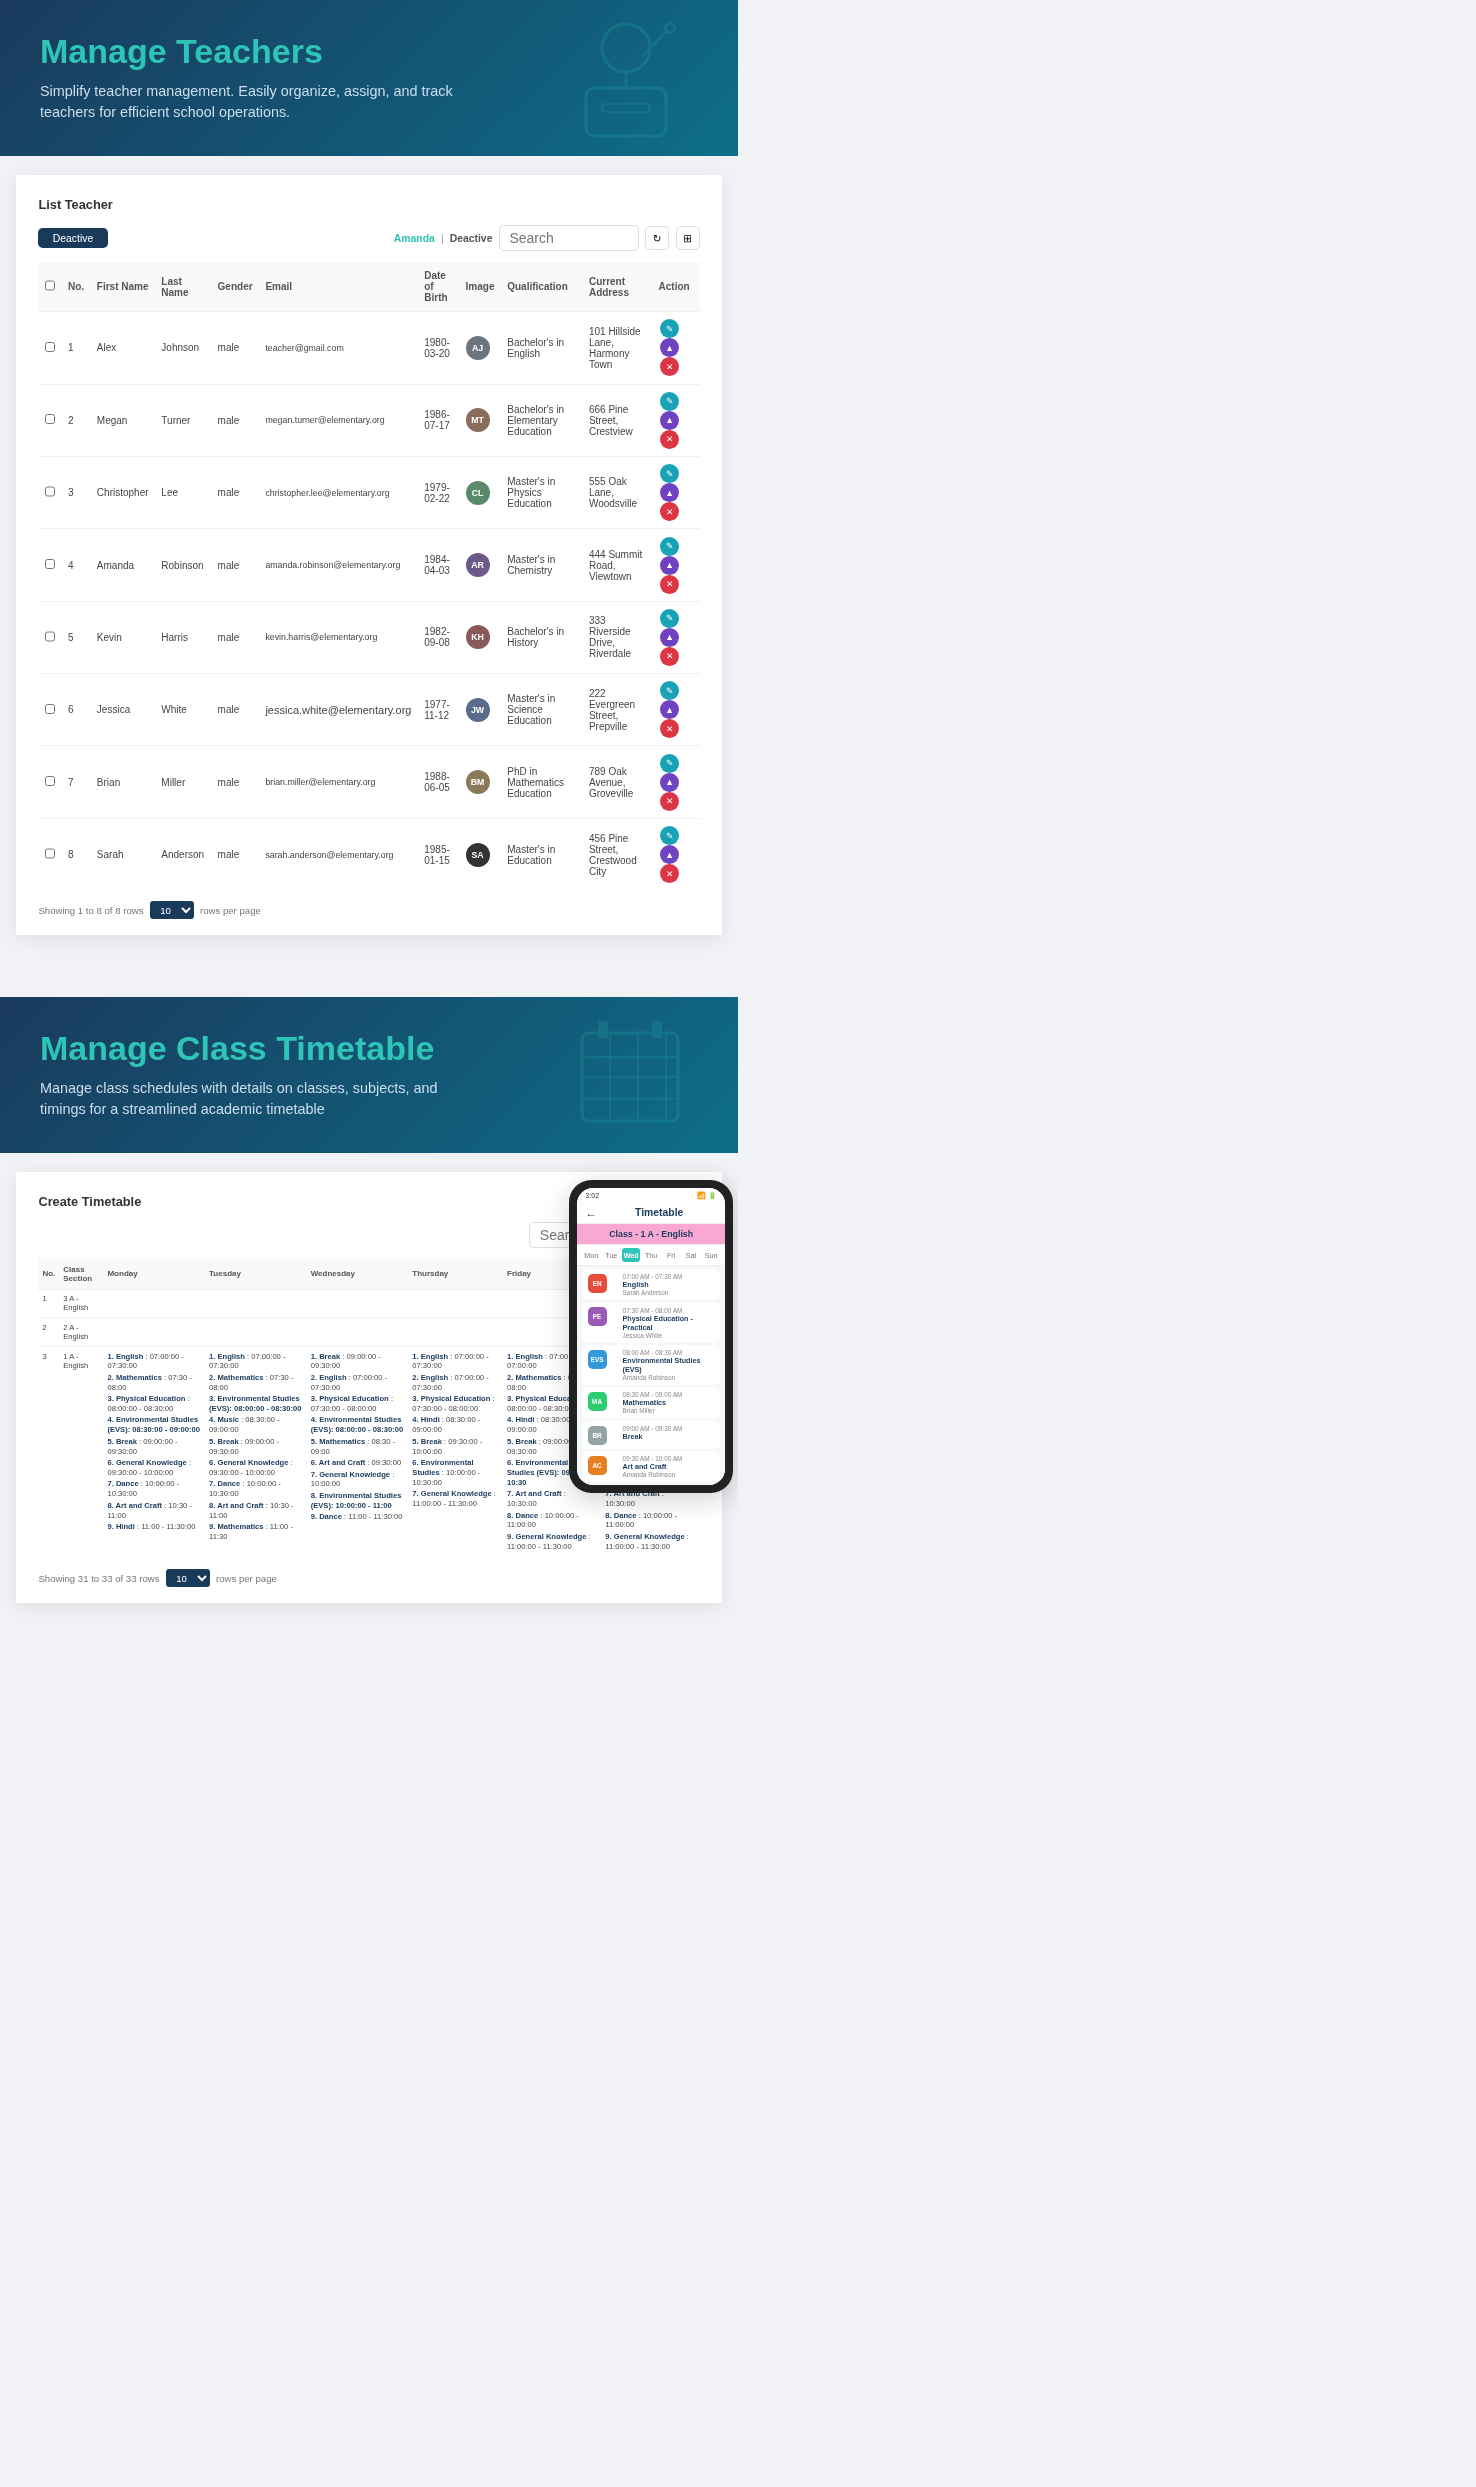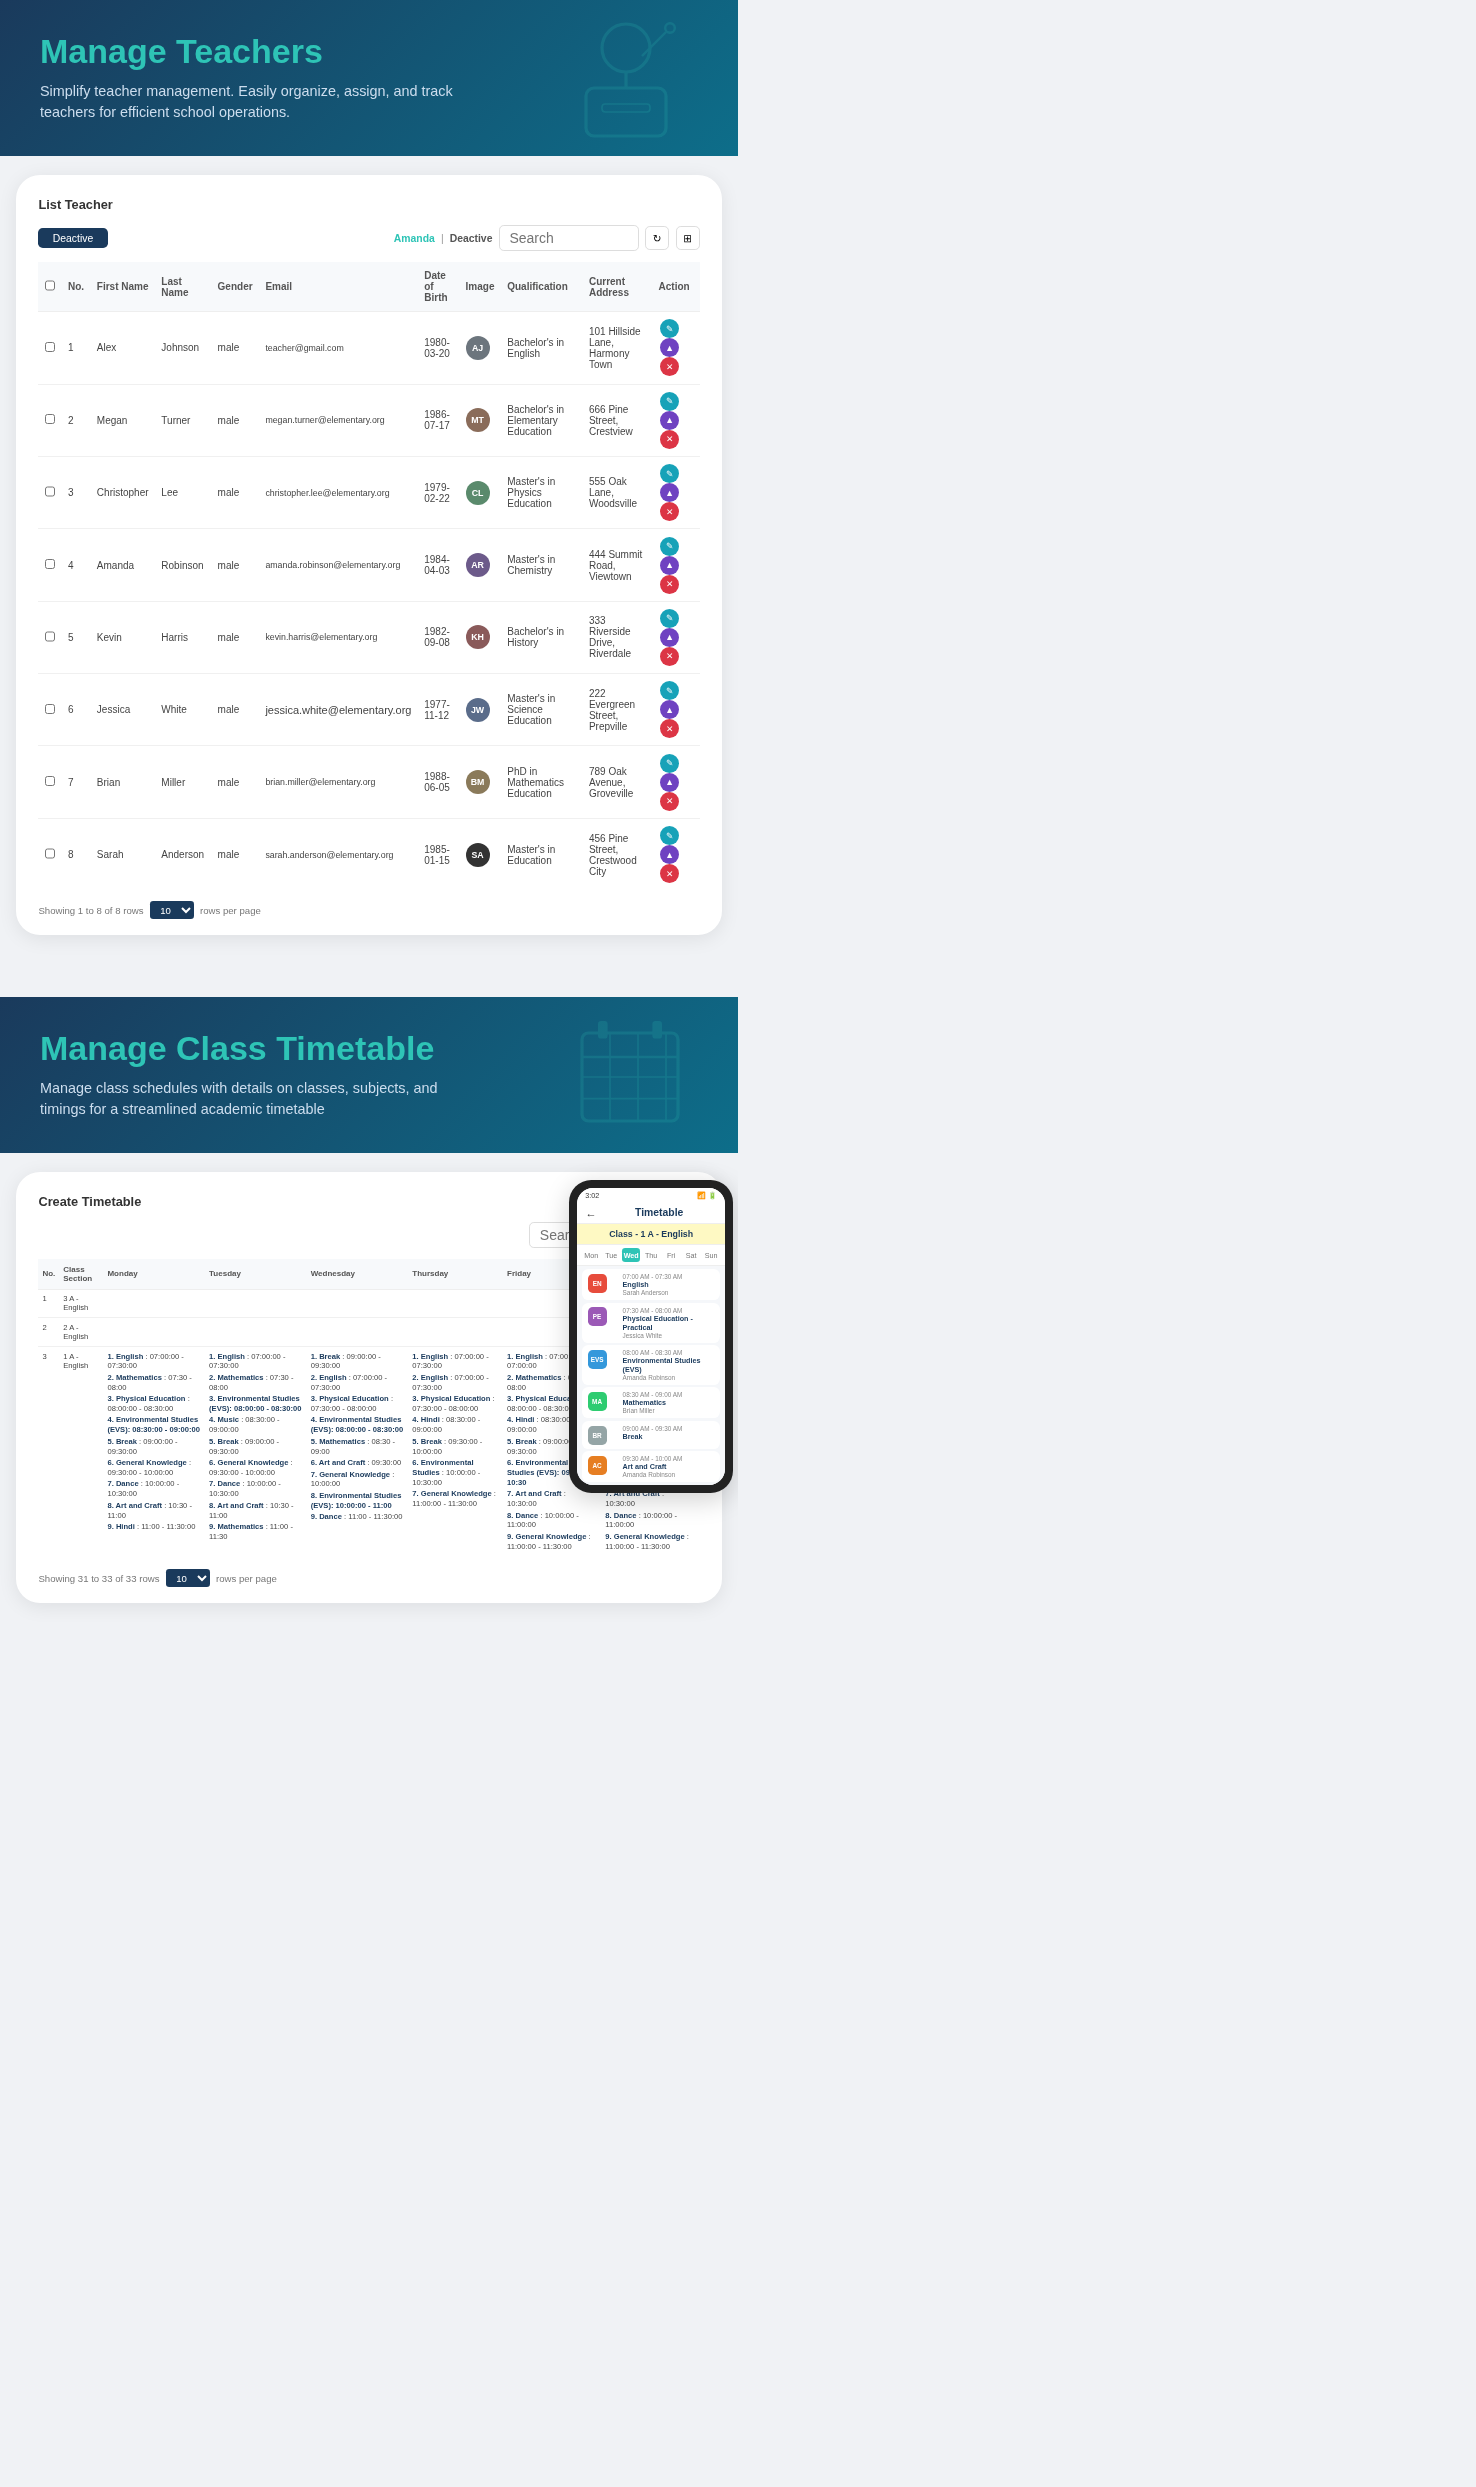--- a/index.html
+++ b/index.html
@@ -18,21 +18,21 @@
     .hero-subtitle { font-size: 14.4px; color: #cde; line-height: 1.5; max-width: 416px; }
     .hero-icon-bg {
       position: absolute; right: 48px; top: 16px;
       width: 128px; height: 128px;
       opacity: 0.18;
     }
 
     
     .card-panel {
       background: #fff;
-      border-radius: 24px;
+      border-radius: 1px;
       margin: 19px 16px;
       padding: 22.4px 22.4px 16px 22.4px;
       box-shadow: 0 3.2px 19px rgba(0,0,0,0.08);
     }
     .panel-title { font-size: 12.8px; font-weight: 600; color: #333; margin-bottom: 12.8px; }
 
     
     .table-controls {
       display: flex;
       justify-content: space-between;
@@ -161,21 +161,21 @@
       background: #fff;
       display: flex;
       align-items: center;
       padding: 4.8px 8px;
       border-bottom: 0.8px solid #eee;
       gap: 4.8px;
     }
     .phone-header-back { font-size: 11.2px; color: #333; cursor: pointer; }
     .phone-header-title { font-size: 10.4px; font-weight: 700; color: #1a3a5c; flex: 1; text-align: center; }
     .phone-class-label {
-      background: #fef9c3;
+      background: #f9a8d4;
       text-align: center;
       font-size: 8.8px;
       font-weight: 600;
       color: #1a3a5c;
       padding: 4.8px;
       border-bottom: 0.8px solid #eee;
     }
     .phone-days {
       display: flex;
       background: #fff;

